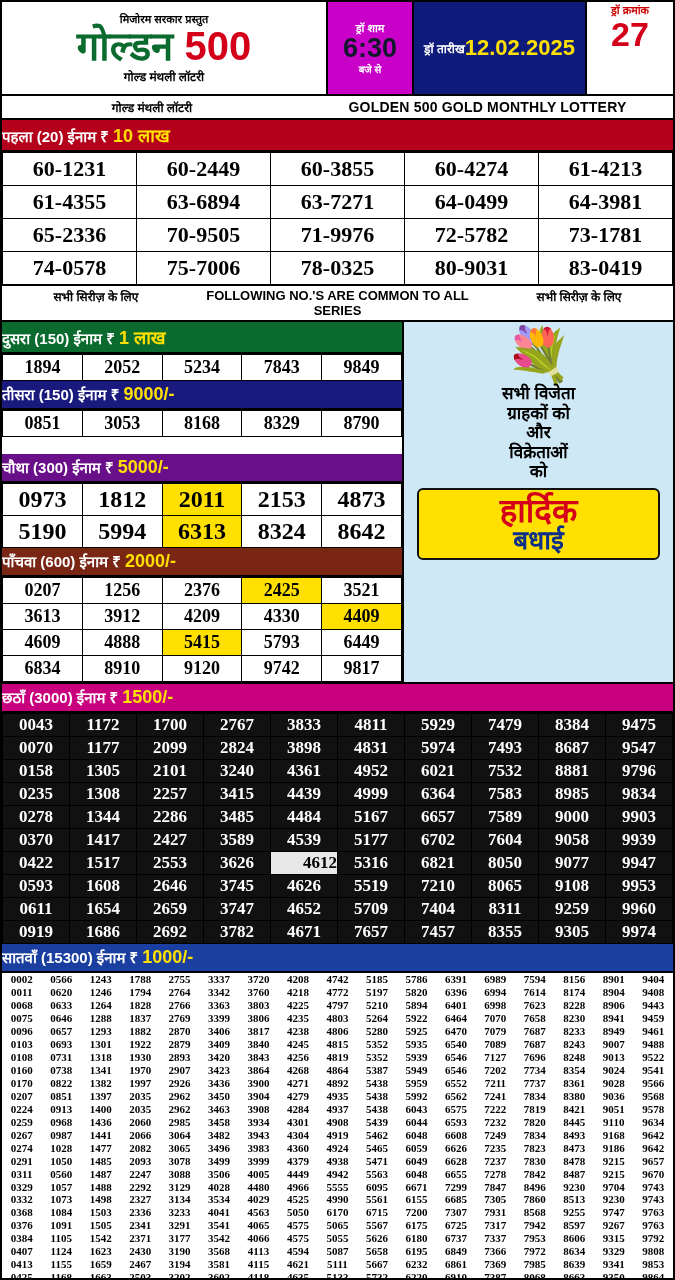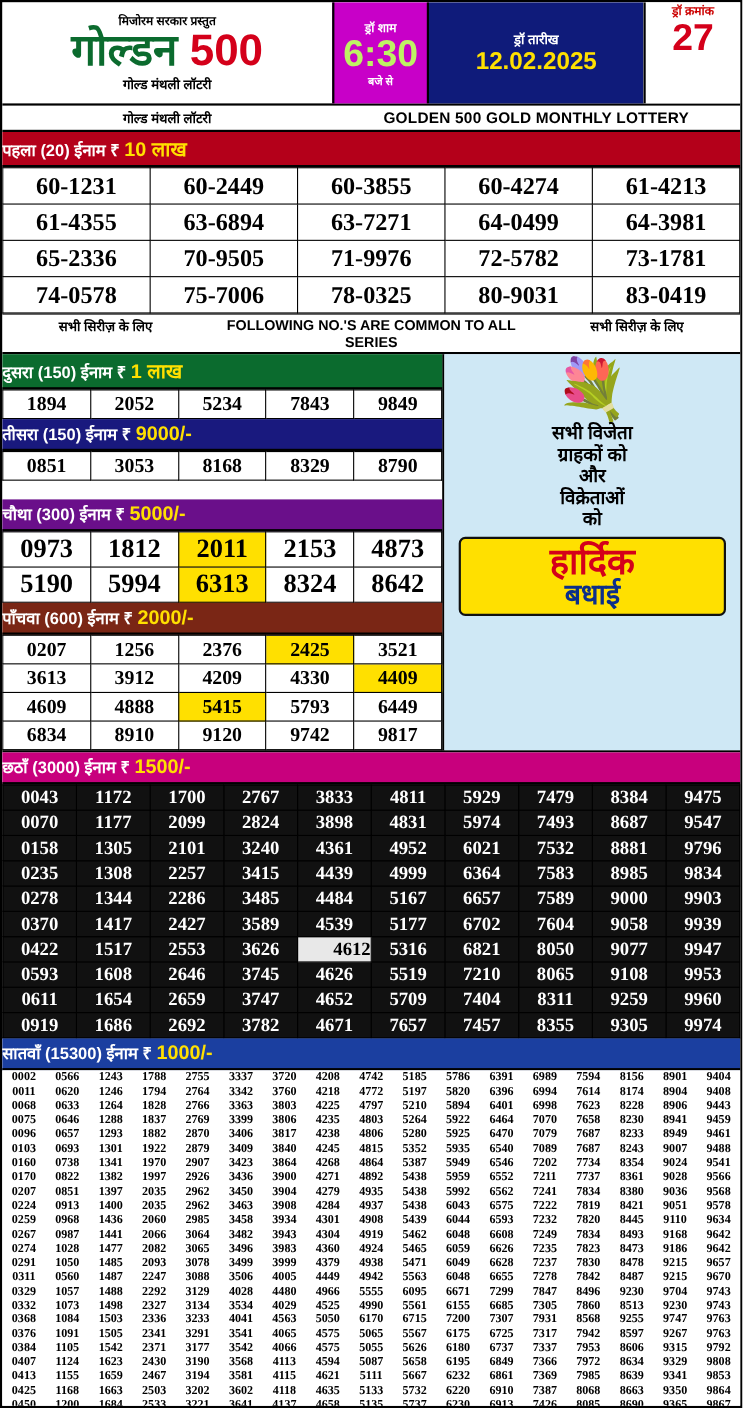--- a/index.html
+++ b/index.html
@@ -1,31 +1,31 @@
 <!DOCTYPE html>
 <html><head>
 <meta charset="utf-8">
 <style>
   html,body{margin:0;padding:0;background:#fff;}
   body{width:675px;font-family:"Liberation Sans",sans-serif;-webkit-font-smoothing:none;}
   .page{width:675px;height:1280px;position:relative;background:#fff;border:2px solid #000;box-sizing:border-box;overflow:hidden;}
 
   
   .header{display:flex;align-items:stretch;border-bottom:2px solid #000;height:92px;}
-  .hd-left{width:300px;display:flex;flex-direction:column;justify-content:center;align-items:center;padding:2px 0;}
+  .hd-left{width:300px;display:flex;flex-direction:column;justify-content:center;align-items:center;padding:2px 12px;}
   .hd-small{font-size:11px;font-weight:bold;color:#000;}
   .hd-logo{font-size:40px;font-weight:bold;line-height:1.02;}
   .hd-logo .g{color:#0b6b2e;}
   .hd-logo .n{color:#d4001a;}
   .hd-sub{font-size:12px;font-weight:bold;color:#000;margin-top:1px;}
   .hd-time{width:84px;background:#c800c8;color:#fff;border-left:2px solid #000;border-right:2px solid #000;display:flex;flex-direction:column;align-items:center;justify-content:center;}
   .hd-time .lbl{font-size:11px;font-weight:bold;}
-  .hd-time .val{font-size:34px;font-weight:bold;color:#bef264;line-height:1;}
+  .hd-time .val{font-size:27px;font-weight:bold;color:#0f172a;line-height:1;}
   .hd-time .sub{font-size:10px;font-weight:bold;}
-  .hd-date{flex:1;background:#0f1b7a;color:#fff;display:flex;flex-direction:column;align-items:center;justify-content:center;}
+  .hd-date{flex:1;background:#0f1b7a;color:#fff;display:flex;align-items:center;justify-content:center;}
   .hd-date .lbl{font-size:12px;font-weight:bold;}
   .hd-date .val{font-size:22px;font-weight:bold;color:#ffe000;line-height:1.1;}
   .hd-draw{width:86px;background:#fff;border-left:2px solid #000;display:flex;flex-direction:column;align-items:center;justify-content:flex-start;}
   .hd-draw .lbl{font-size:11px;font-weight:bold;color:#c00;}
   .hd-draw .val{font-size:34px;font-weight:bold;color:#d4001a;line-height:1;}
 
   .titlebar{display:flex;align-items:center;border-bottom:2px solid #000;height:22px;}
   .titlebar .left{width:300px;text-align:center;font-size:12px;font-weight:bold;}
   .titlebar .right{flex:1;text-align:center;font-size:14px;font-weight:bold;letter-spacing:.2px;}
 
@@ -514,20 +514,39 @@
             <td>5352</td>
             <td>5935</td>
             <td>6540</td>
             <td>7089</td>
             <td>7687</td>
             <td>8243</td>
             <td>9007</td>
             <td>9488</td>
           </tr>
           <tr>
+            <td>0108</td>
+            <td>0731</td>
+            <td>1318</td>
+            <td>1930</td>
+            <td>2893</td>
+            <td>3420</td>
+            <td>3843</td>
+            <td>4256</td>
+            <td>4819</td>
+            <td>5352</td>
+            <td>5939</td>
+            <td>6546</td>
+            <td>7127</td>
+            <td>7696</td>
+            <td>8248</td>
+            <td>9013</td>
+            <td>9522</td>
+          </tr>
+          <tr>
             <td>0160</td>
             <td>0738</td>
             <td>1341</td>
             <td>1970</td>
             <td>2907</td>
             <td>3423</td>
             <td>3864</td>
             <td>4268</td>
             <td>4864</td>
             <td>5387</td>

